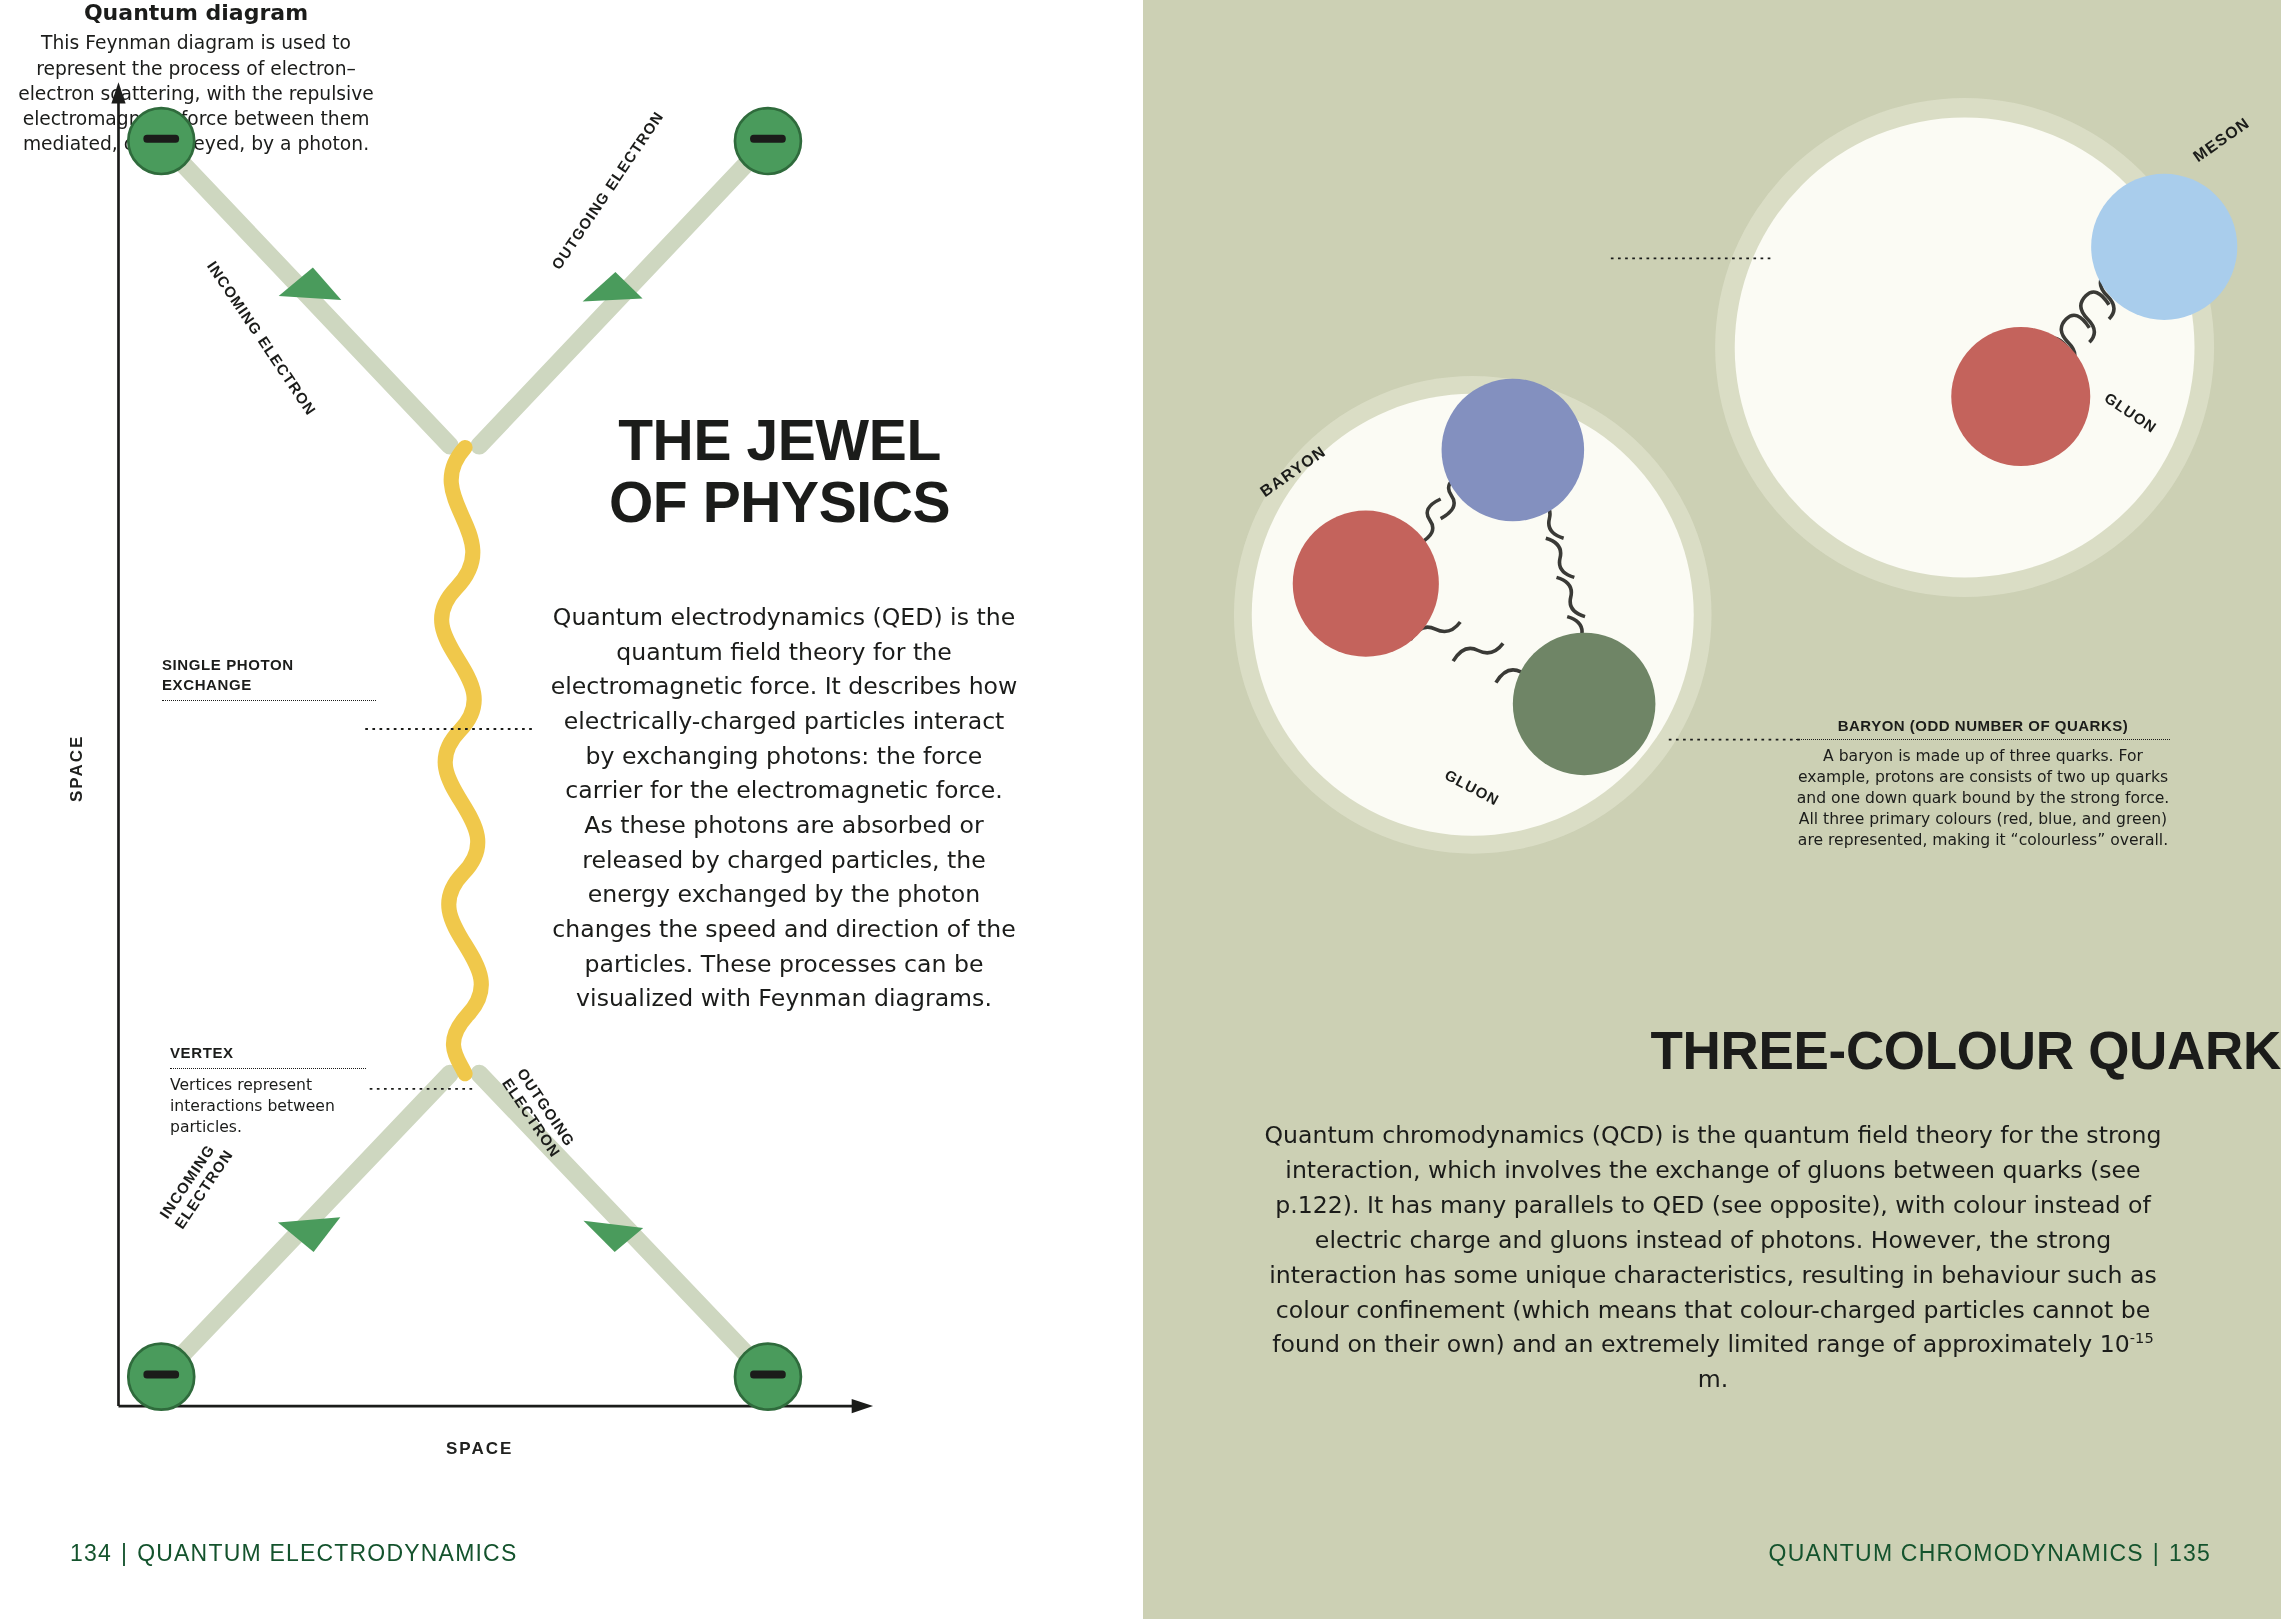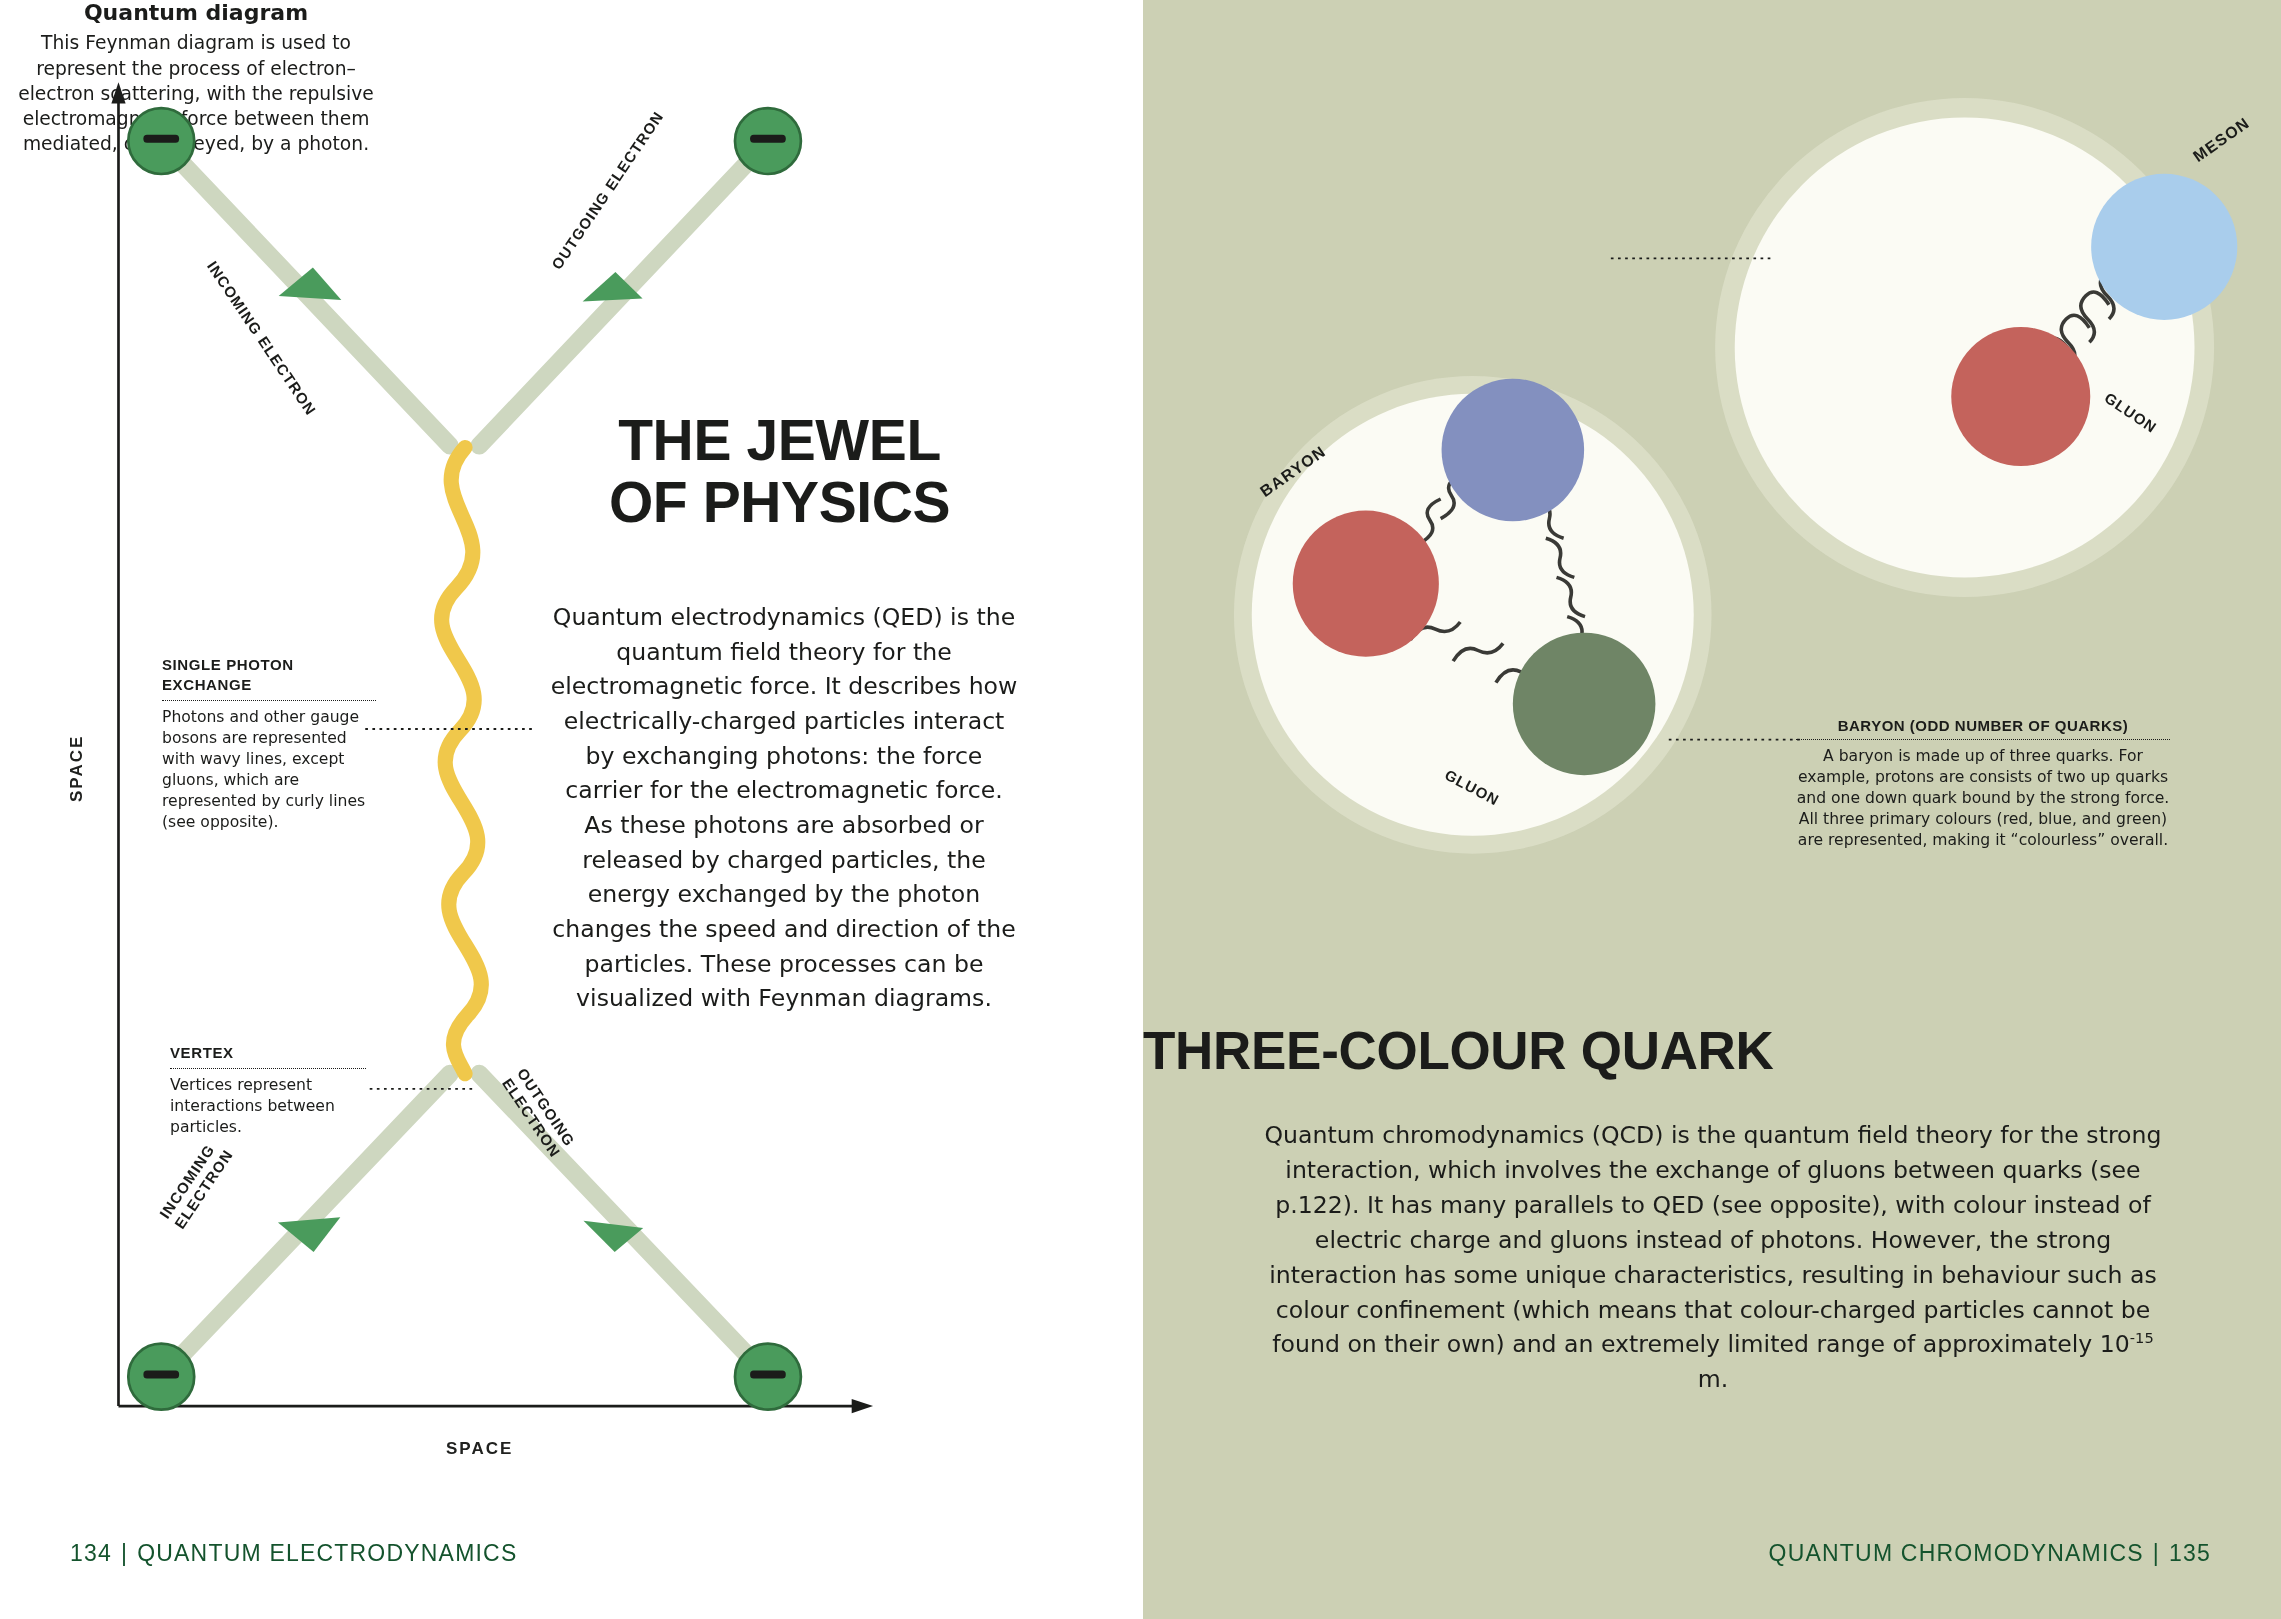--- a/index.html
+++ b/index.html
@@ -257,21 +257,21 @@
     color: #1b1c1a;
   }
   #gluon-meson { left: 968px; top: 389px; transform: rotate(34deg); transform-origin: left top;}
   #gluon-baryon { left: 307px; top: 766px; transform: rotate(28deg); transform-origin: left top;}
 
   .headline-right {
     position: absolute;
     left: 0;
     top: 1020px;
     width: 1138px;
-    text-align: left;
+    text-align: right;
     font-size: 53px;
     font-weight: 800;
     letter-spacing: -0.3px;
     color: #1b1c1a;
   }
   .body-right {
     position: absolute;
     left: 120px;
     top: 1118px;
     width: 900px;
@@ -363,21 +363,20 @@
     <div class="line-tag" id="tag-outgoing-bottom">OUTGOING
 ELECTRON</div>
     <div class="line-tag" id="tag-incoming-bottom">INCOMING
 ELECTRON</div>
 
 
     <div class="callout" id="callout-photon">
       <div class="c-title">SINGLE PHOTON
 EXCHANGE</div>
       <div class="c-rule"></div>
-      <div class="c-body">Photons and other gauge bosons are represented with wavy lines, except gluons, which are represented by curly lines (see opposite).</div>
     </div>
 
     <div class="callout" id="callout-vertex">
       <div class="c-title">VERTEX</div>
       <div class="c-rule"></div>
       <div class="c-body">Vertices represent interactions between particles.</div>
     </div>
 
     <div id="callout-feynman">
       <div class="f-title">Quantum diagram</div>

